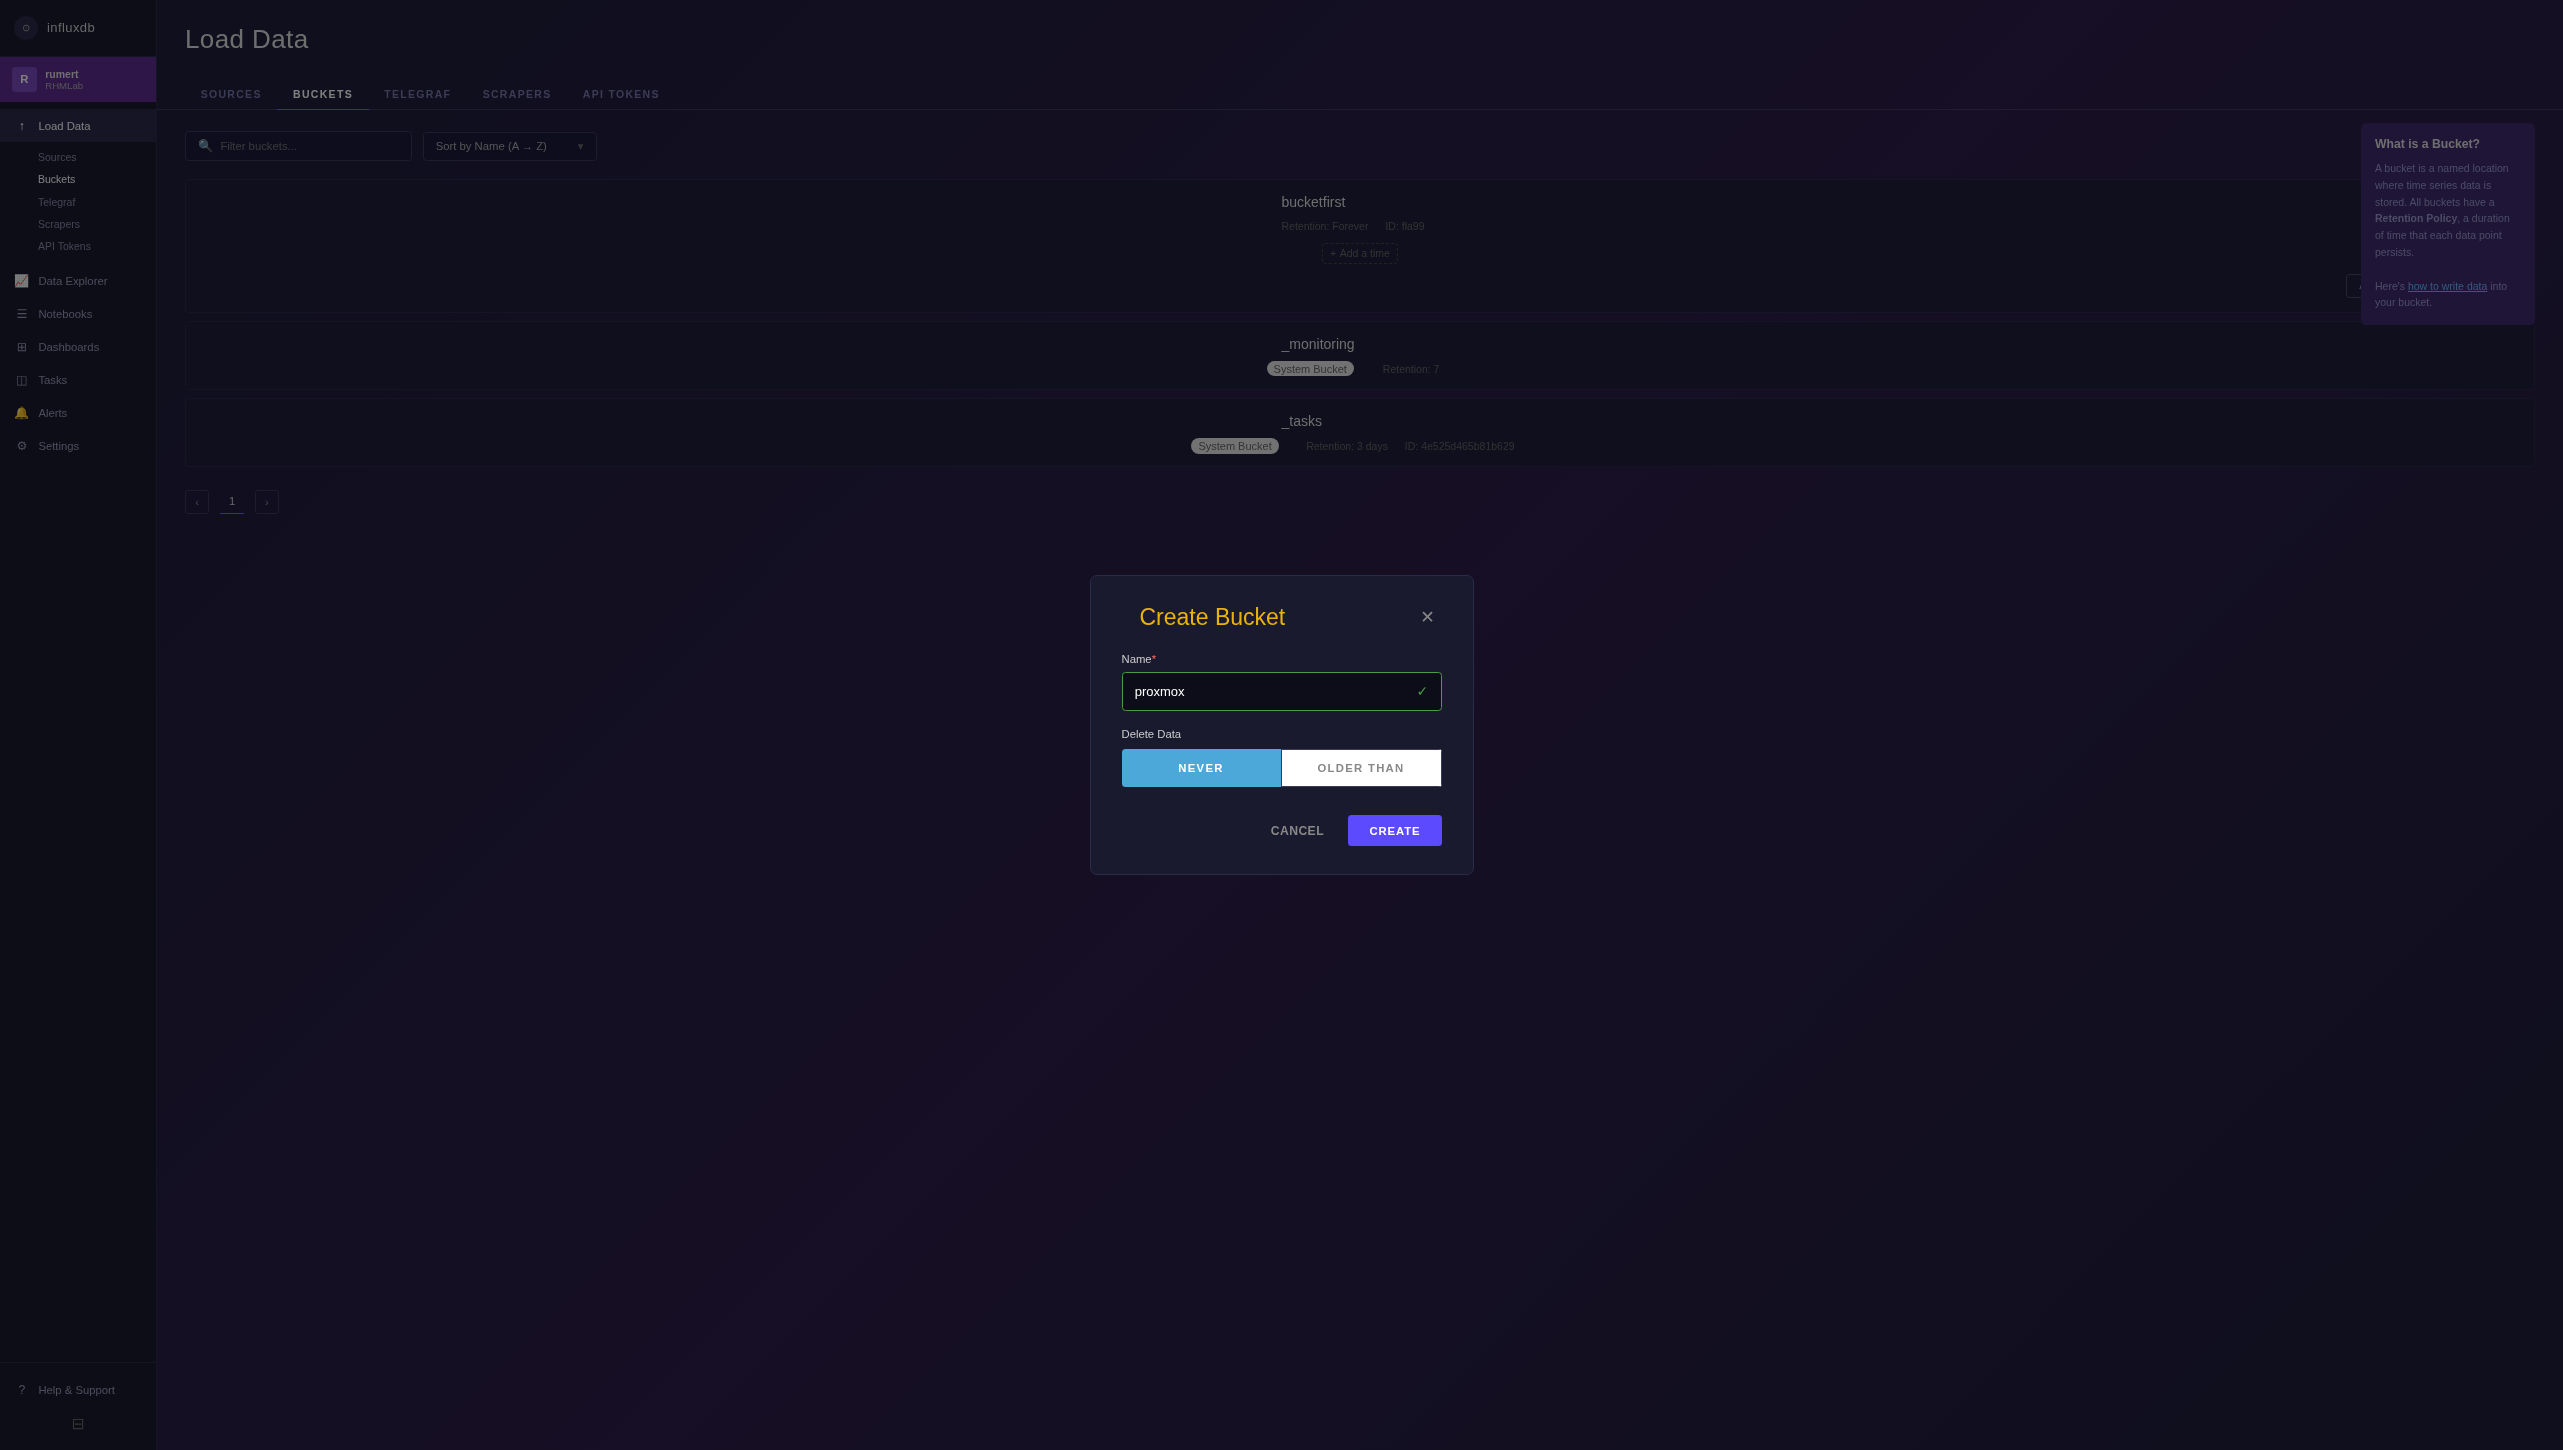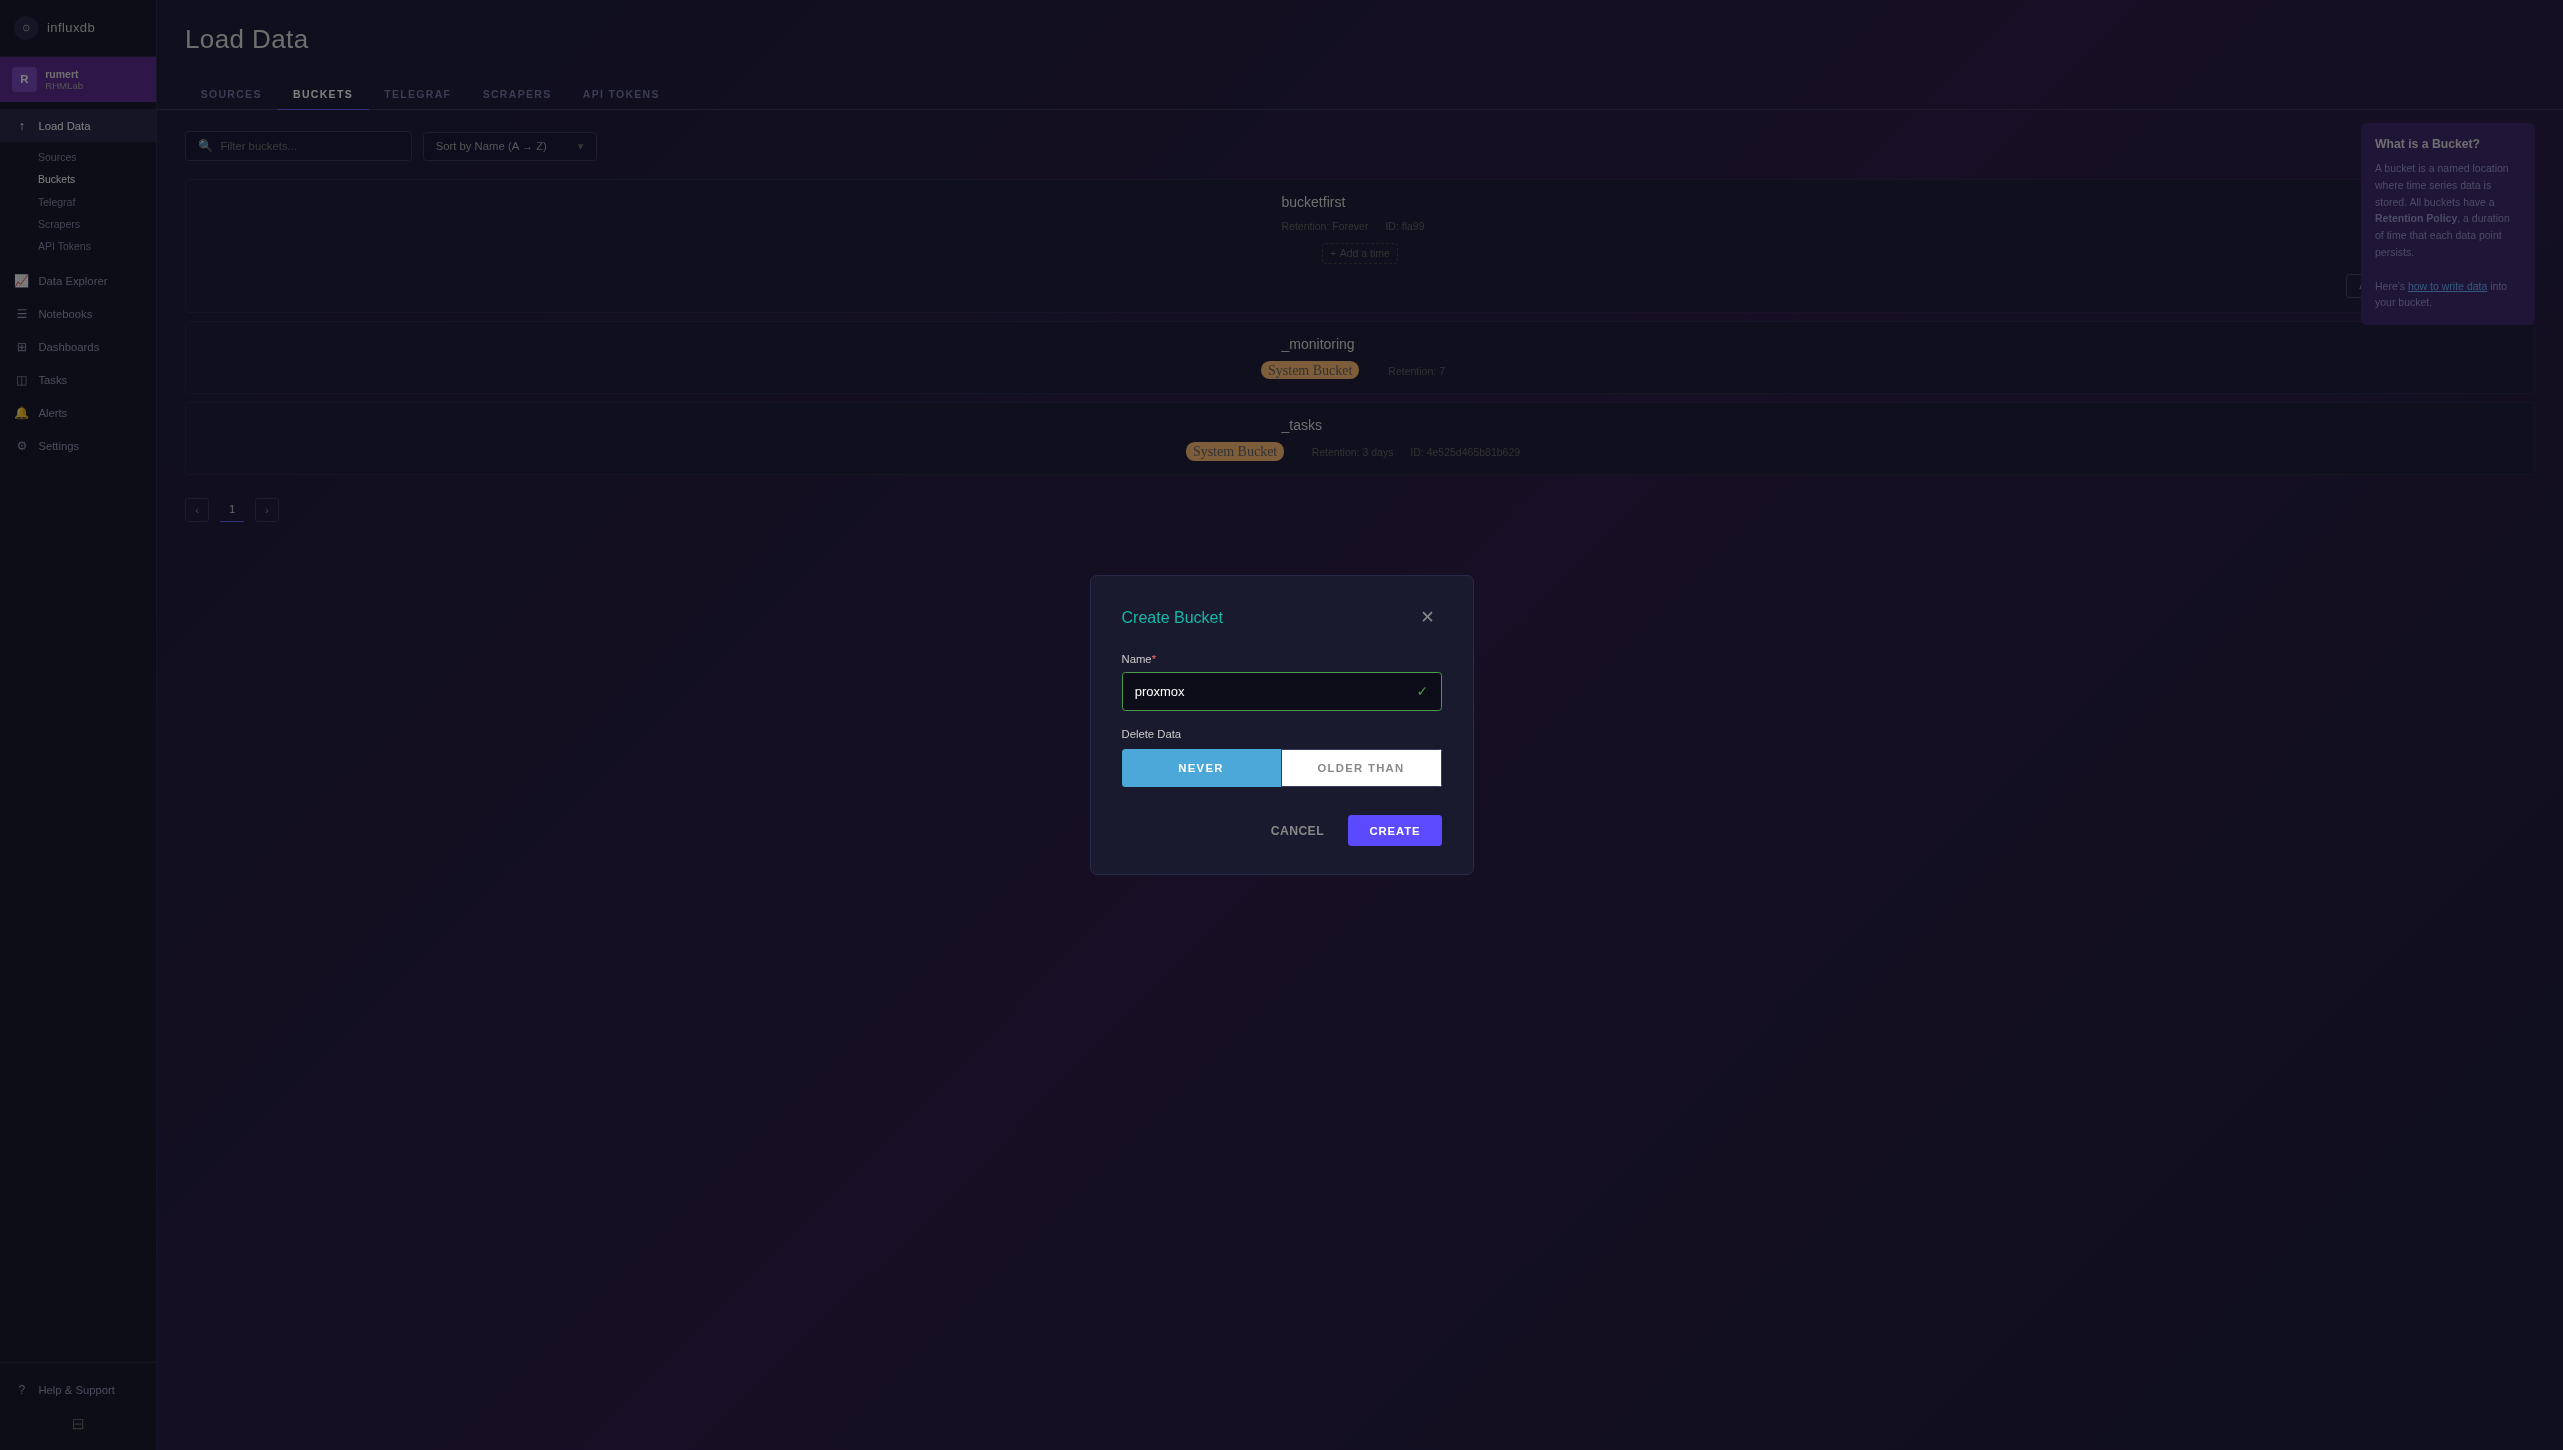--- a/index.html
+++ b/index.html
@@ -287,26 +287,25 @@
       font-weight: 700;
       letter-spacing: 0.9px;
       cursor: pointer;
       border: 0.9px solid #4a4a6a;
       background: transparent;
       color: #8888bb;
       text-transform: uppercase;
     }
     .bucket-btn.settings { border-color: #4a4a6a; }
     .bucket-system-label {
-      font-size: 14px;
+      font-size: 11px;
       color: #666;
-      background: #fdba74;
+      background: #e5e5e5;
       padding: 1.7px 7px;
       border-radius: 8.7px;
-      font-family: Liberation Serif, serif;
     }
 
     
     .info-panel {
       position: absolute;
       right: 28px;
       top: 13px;
       width: 174px;
       background: #3d2a6e;
       border-radius: 5.2px;
@@ -382,23 +381,24 @@
       position: relative;
       border: 0.9px solid #2a2a4a;
     }
     .modal-header {
       display: flex;
       align-items: center;
       justify-content: space-between;
       margin-bottom: 21px;
     }
     .modal-title {
-      font-size: 16px;
-      color: #14b8a6;
+      font-size: 23px;
+      color: #eab308;
       font-weight: 400;
+      margin-left: 18px;
     }
     .modal-close {
       width: 28px;
       height: 28px;
       display: flex;
       align-items: center;
       justify-content: center;
       cursor: pointer;
       color: #888;
       font-size: 17.4px;

